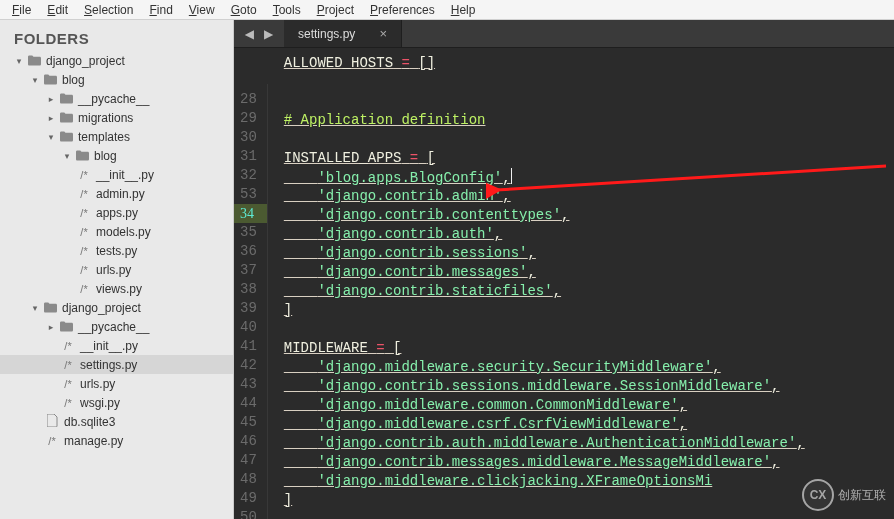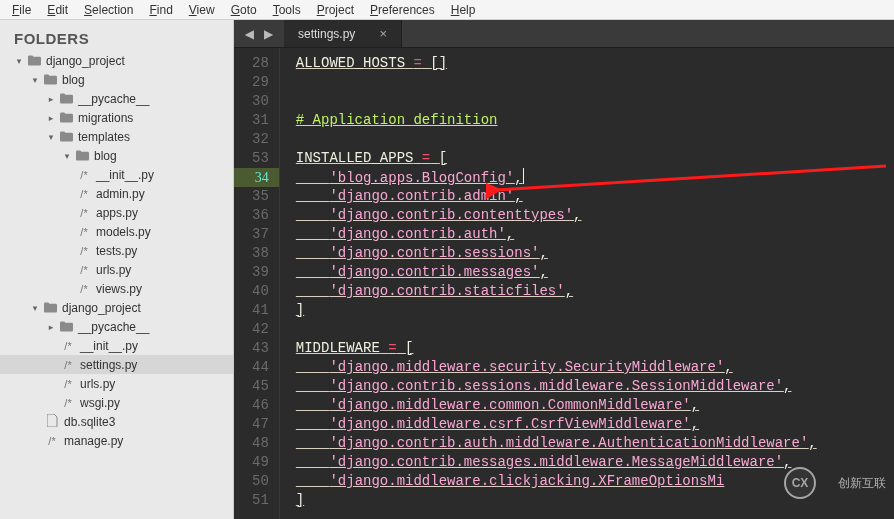--- a/index.html
+++ b/index.html
@@ -119,44 +119,44 @@
     display: flex;
     font-family: Consolas, "Courier New", monospace;
     font-size: 14px;
     line-height: 19px;
     overflow: hidden;
     position: relative;
   }
   .gutter {
     background: #2b2b2b;
     color: #6b6b6b;
-    text-align: right;
-    padding: 6px 10px 0 18px;
+    padding: 6px 10px 0 6px;
     user-select: none;
     border-right: 1px solid #383838;
+    margin-top: 36px;
   }
   .gutter div { height: 19px; }
   .gutter .hl {
     background: #4b5a31;
     color: #5eead4;
     margin: 0 -10px 0 -18px;
     padding: 0 10px 0 18px;
     font-family: Liberation Serif, serif;
   }
 
   .code {
     padding: 6px 0 0 16px;
     color: #d9d0c2;
     position: relative;
   }
   .code div.line { height: 19px; white-space: pre; text-decoration: underline; }
   .tok-kw   { color: #f0f0e0; }
   .tok-op   { color: #eb5368; }
   .tok-punc { color: #f0f0e0; }
-  .tok-str  { color: #f9a8d4; }
+  .tok-str  { color: #86efac; }
   .tok-cmt  { color: #bef264; }
   .caret {
     display: inline-block;
     width: 0;
     border-left: 1px solid #f0f0f0;
     height: 16px;
     vertical-align: -2px;
   }
 
   
@@ -164,24 +164,24 @@
     position: absolute;
     top: 116px;
     left: 252px;
     pointer-events: none;
   }
 
   
   .watermark {
     position: absolute;
     right: 8px;
-    bottom: 20px;
-    display: flex;
-    align-items: center;
-    gap: 22px;
+    bottom: 8px;
+    display: flex;
+    align-items: center;
+    gap: 4px;
     color: #c8c8c8;
     font-size: 12px;
     opacity: 0.85;
   }
   .watermark .circle {
     width: 32px; height: 32px;
     border: 2px solid #bbb;
     border-radius: 50%;
     display:flex; align-items:center; justify-content:center;
     color:#bbb; font-weight:bold; font-size:12px;

